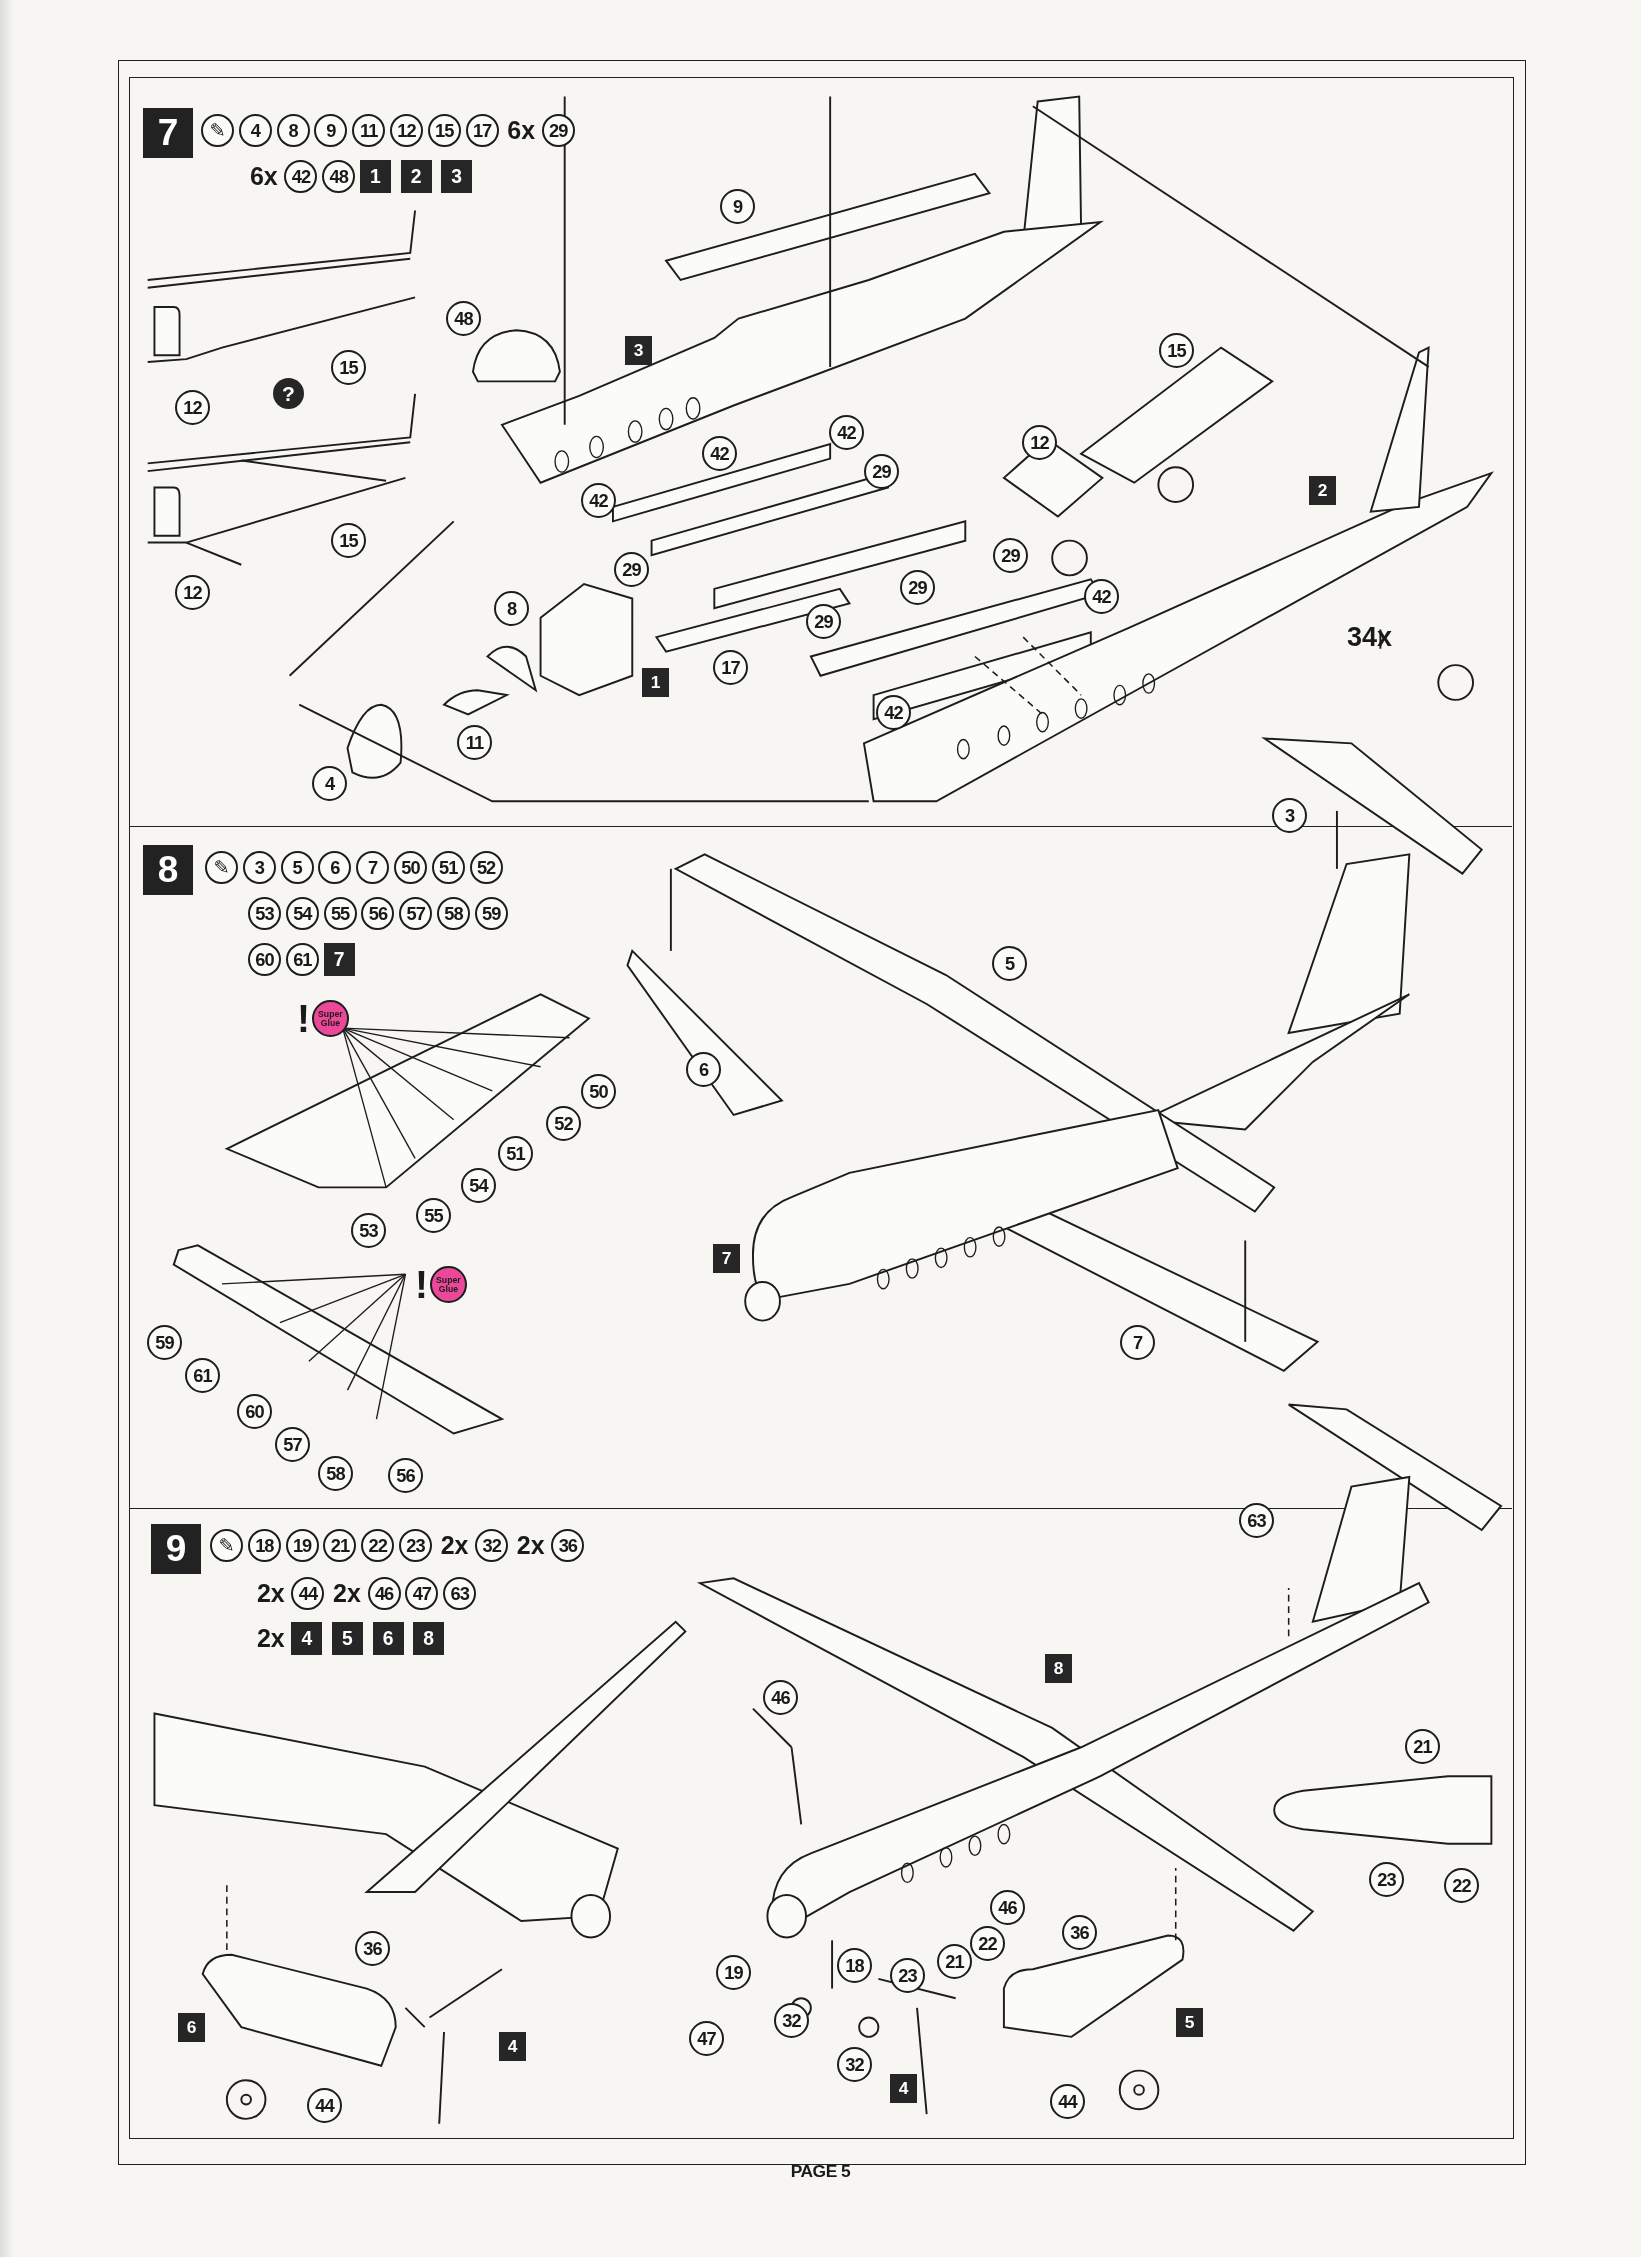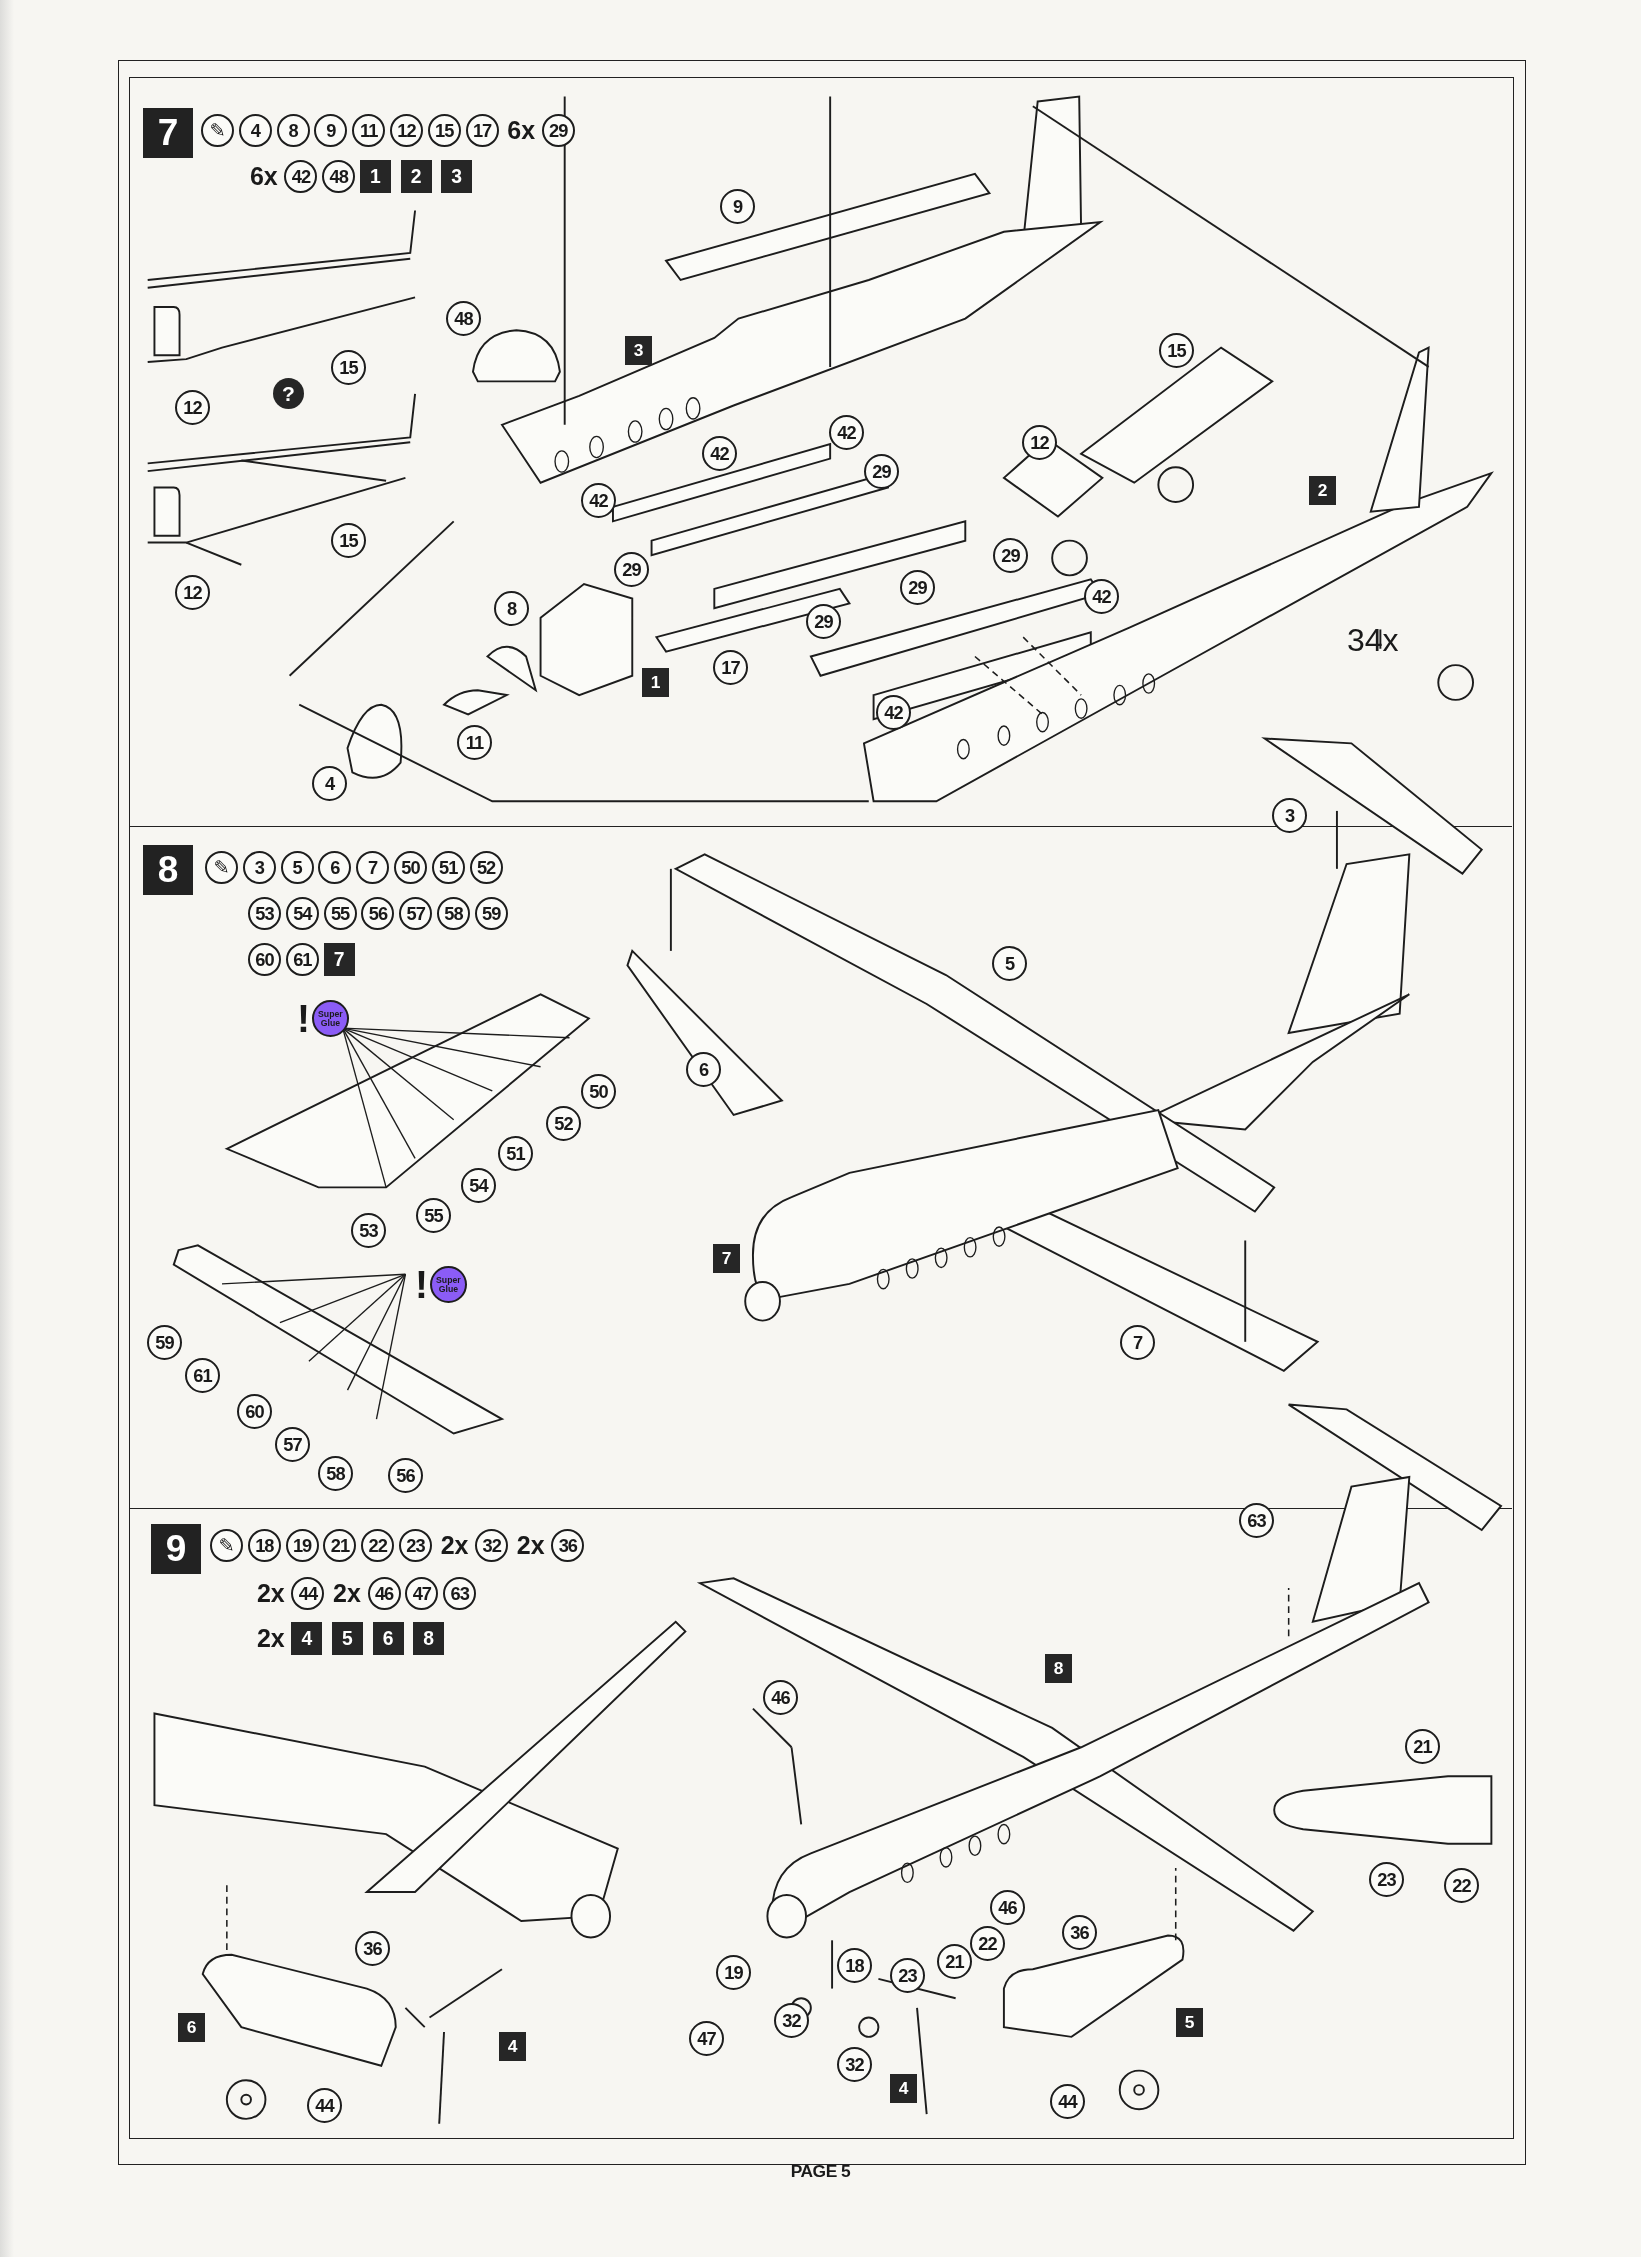--- a/index.html
+++ b/index.html
@@ -25,25 +25,25 @@
   .mult { font-weight:bold; font-size:25px; margin:0 1.9px 0 3.9px; }
   .glue-icon { width:33px; height:33px; border:2.4px solid #1d1d1d; border-radius:50%; box-sizing:border-box;
                display:inline-flex; align-items:center; justify-content:center; font-size:19.3px; background:#fbfbf8; }
   .callout { position:absolute; width:35px; height:35px; border:2.4px solid #1d1d1d; border-radius:50%;
              box-sizing:border-box; display:flex; align-items:center; justify-content:center;
              font-weight:bold; font-size:18.3px; letter-spacing:-1px; background:#fbfbf8; }
   .tag { position:absolute; width:27px; height:29px; background:#262626; color:#fff; font-weight:bold;
          font-size:17.4px; display:flex; align-items:center; justify-content:center; }
   .qmark { position:absolute; width:31px; height:31px; border-radius:50%; background:#262626; color:#fff;
            font-weight:bold; font-size:21px; display:flex; align-items:center; justify-content:center; }
-  .count-label { position:absolute; font-weight:normal; font-size:32px; }
+  .count-label { position:absolute; font-weight:bold; font-size:27px; }
   .superglue { position:absolute; display:flex; align-items:center; gap:1.9px; }
   .superglue .bang { font-weight:bold; font-size:39px; line-height:39px; }
   .superglue .badge { width:37px; height:37px; border:2.4px solid #1d1d1d; border-radius:50%; box-sizing:border-box;
-           font-size:8.7px; font-weight:bold; line-height:8.7px; display:flex; flex-direction:column; align-items:center; justify-content:center; background:#8b5cf6; }
+           font-size:8.7px; font-weight:bold; line-height:8.7px; display:flex; flex-direction:column; align-items:center; justify-content:center; background:#ec4899; }
   .page-footer { position:absolute; left:0; width:1641px; top:2161px; text-align:center; font-size:17.4px; font-weight:bold; letter-spacing:-0.5px; }
 </style>
 </head>
 <body>
 
 <div class="page-left-shadow"></div>
 <div class="outer-frame"></div>
 <div class="inner-frame"></div>
 <div class="divider" style="left:129px;width:1383px;top:826px;"></div>
 <div class="divider" style="left:129px;width:1383px;top:1508px;"></div>

